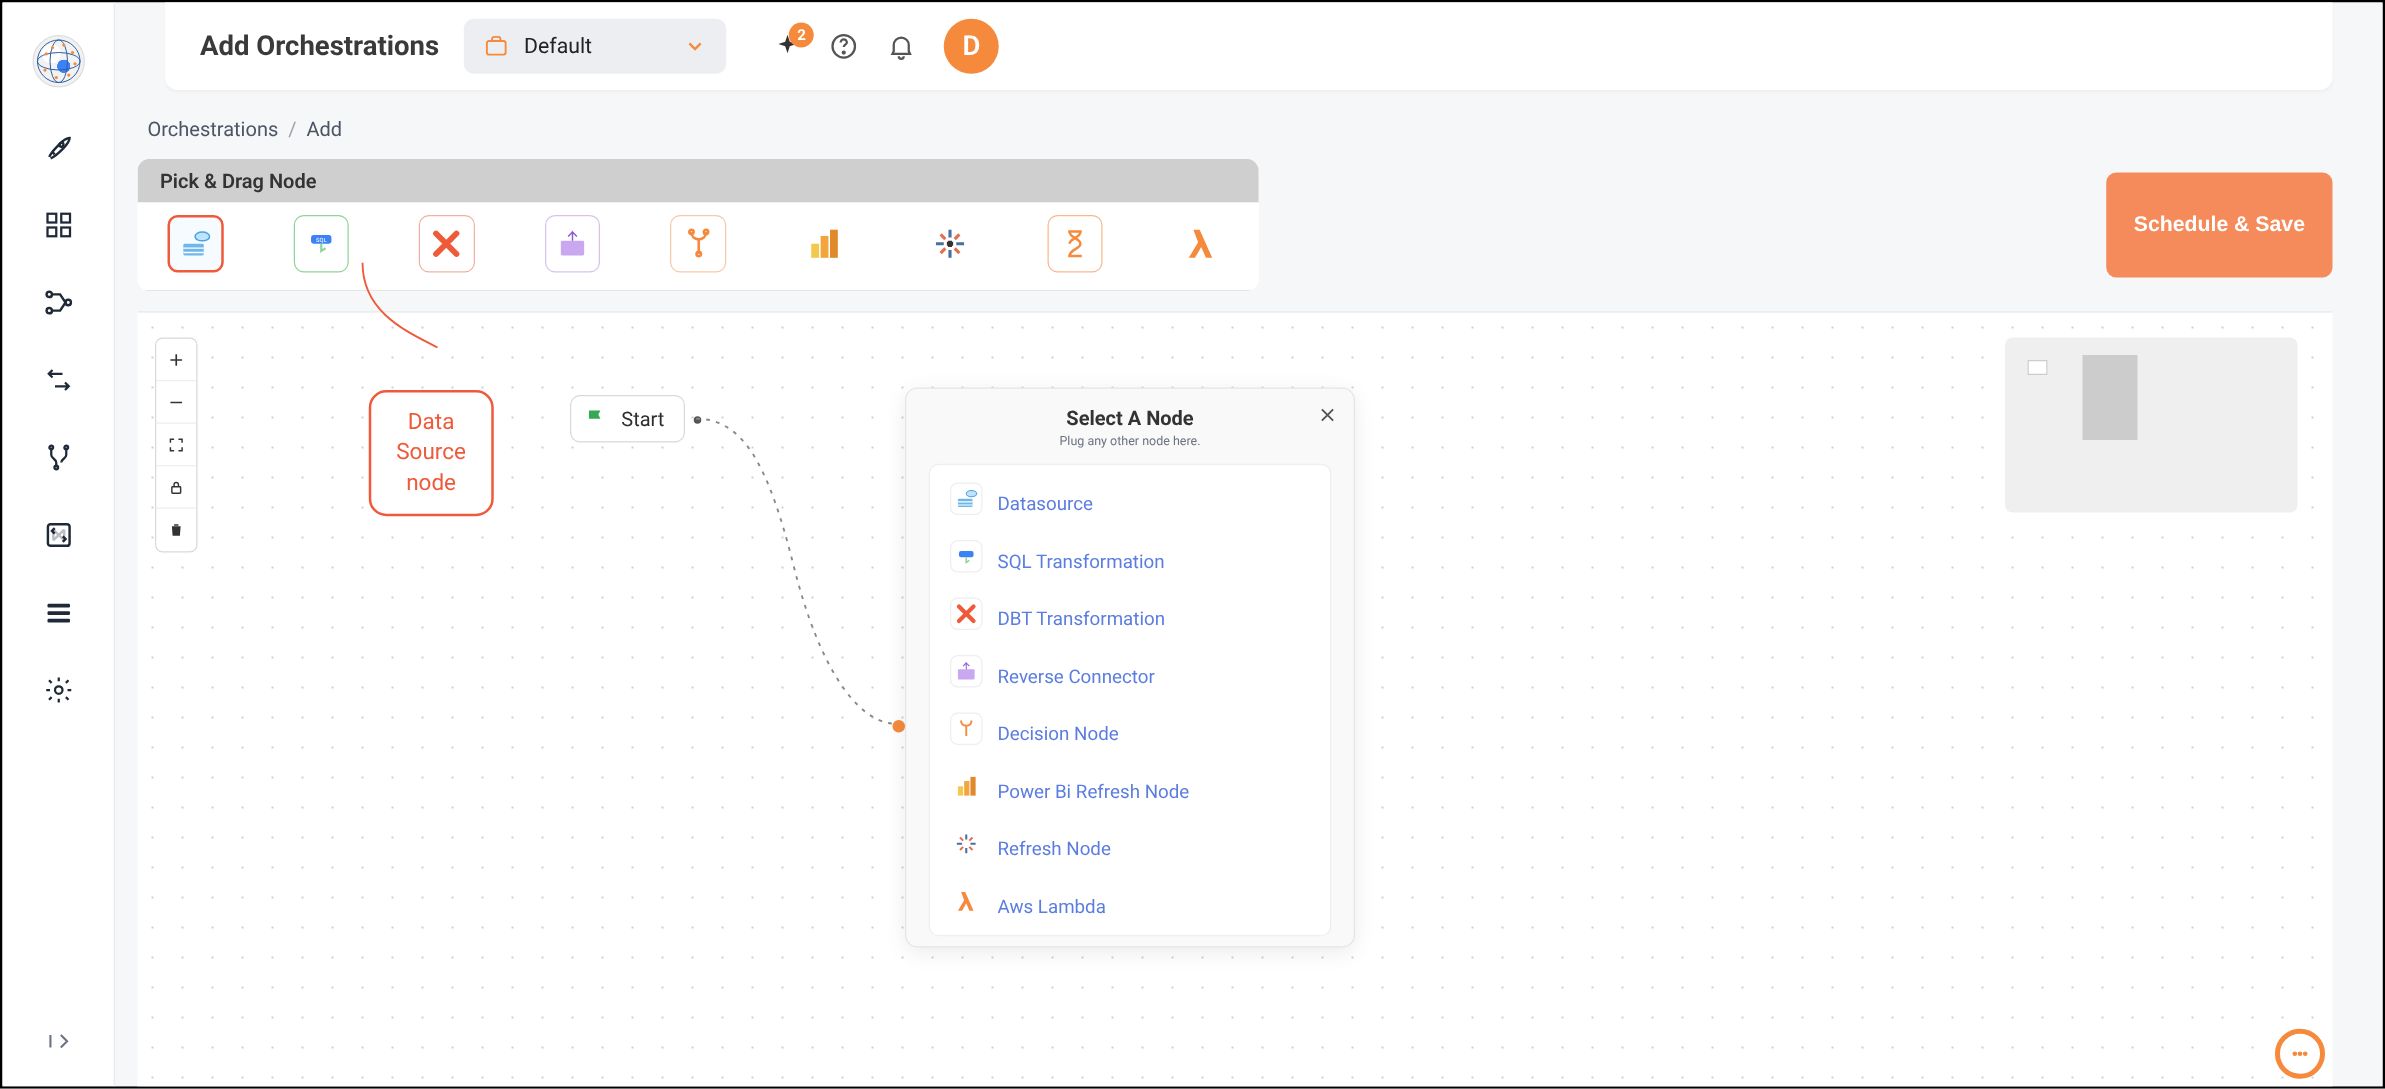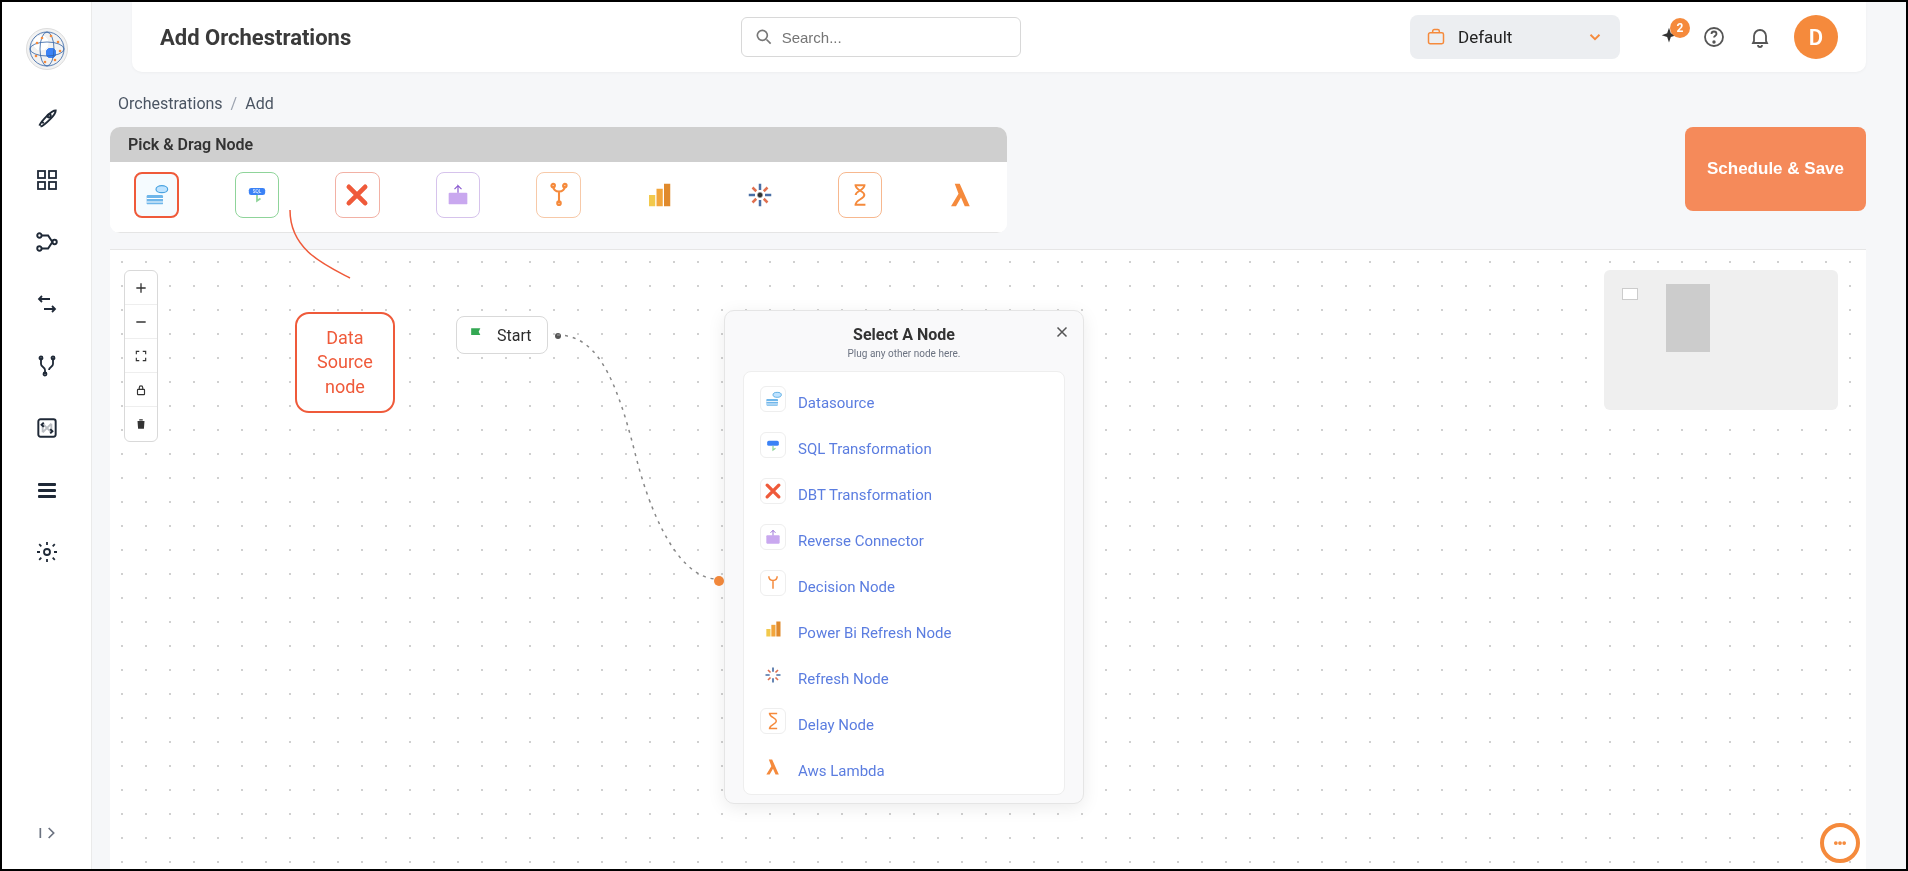--- a/index.html
+++ b/index.html
@@ -151,21 +151,21 @@
   .tool{
     width:46px;height:46px;border-radius:8px;
     border:1px solid #e3e3e3;
     display:flex;align-items:center;justify-content:center;
     cursor:grab;
     background:#fff;
   }
   .tool.selected{border:2px solid #ef5a3a;background:#f5fbff}
   .tool.noborder{border:none}
   
-  .palette-flex{display:flex;align-items:flex-start;gap:20px}
+  .palette-flex{display:flex;align-items:center;gap:20px}
   .right-actions{margin-left:auto}
   .schedule-btn{
     background:#f58a5a;color:#fff;
     border:none;border-radius:8px;
     padding:32px 22px;font-size:17px;font-weight:600;
     cursor:pointer;
   }
   
   .canvas-area{
     position:relative;
@@ -355,29 +355,20 @@
           </svg>
       </div>
     </div>
   </nav>
 
   <div class="main">
 
     <div class="header">
       <div class="page-title">Add Orchestrations</div>
 
-      <div class="search-box">
-        <span>
-          <svg width="20" height="20" viewBox="0 0 24 24" fill="none" stroke="#777" stroke-width="2">
-              <circle cx="10" cy="10" r="6"></circle>
-              <path d="M20 20l-5-5"></path>
-            </svg>
-        </span>
-        <input type="text" placeholder="Search..." style="">
-      </div>
 
       <div class="workspace-select">
         <span class="ws-icon">
           <svg width="20" height="20" viewBox="0 0 24 24" fill="none" stroke="currentColor" stroke-width="1.8">
               <rect x="3" y="7" width="18" height="13" rx="2"></rect>
               <path d="M8 7V5a2 2 0 012-2h4a2 2 0 012 2v2"></path>
             </svg>
         </span>
         <span class="ws-label">Default</span>
         <span class="chev">
@@ -610,28 +601,20 @@
               <div class="np-item">
                 <span class="np-ico noborder">
                   <svg width="20" height="20" viewBox="0 0 24 24" stroke-width="2" fill="none">
                     <path d="M12 3v5M12 16v5M3 12h5M16 12h5" stroke="#4a6fa5"></path>
                     <path d="M6 6l3 3M18 6l-3 3M6 18l3-3M18 18l-3-3" stroke="#e07050"></path>
                   </svg>
                 </span>
                 <span>Refresh Node</span>
               </div>
               <div class="np-item">
-                <span class="np-ico">
-                  <svg width="20" height="20" viewBox="0 0 24 24" fill="none" stroke="#f58a3c" stroke-width="1.8">
-                    <path d="M7 3h10M7 21h10M8 3c0 5 8 5 8 9s-8 4-8 9"></path>
-                  </svg>
-                </span>
-                <span>Delay Node</span>
-              </div>
-              <div class="np-item">
                 <span class="np-ico noborder">
                   <svg width="20" height="20" viewBox="0 0 24 24" fill="#f58a3c">
                     <path d="M7 3h4l8 18h-4l-3-7-4 7H4l6-10-3-8z"></path>
                   </svg>
                 </span>
                 <span>Aws Lambda</span>
               </div>
             </div>
         </div>
 

